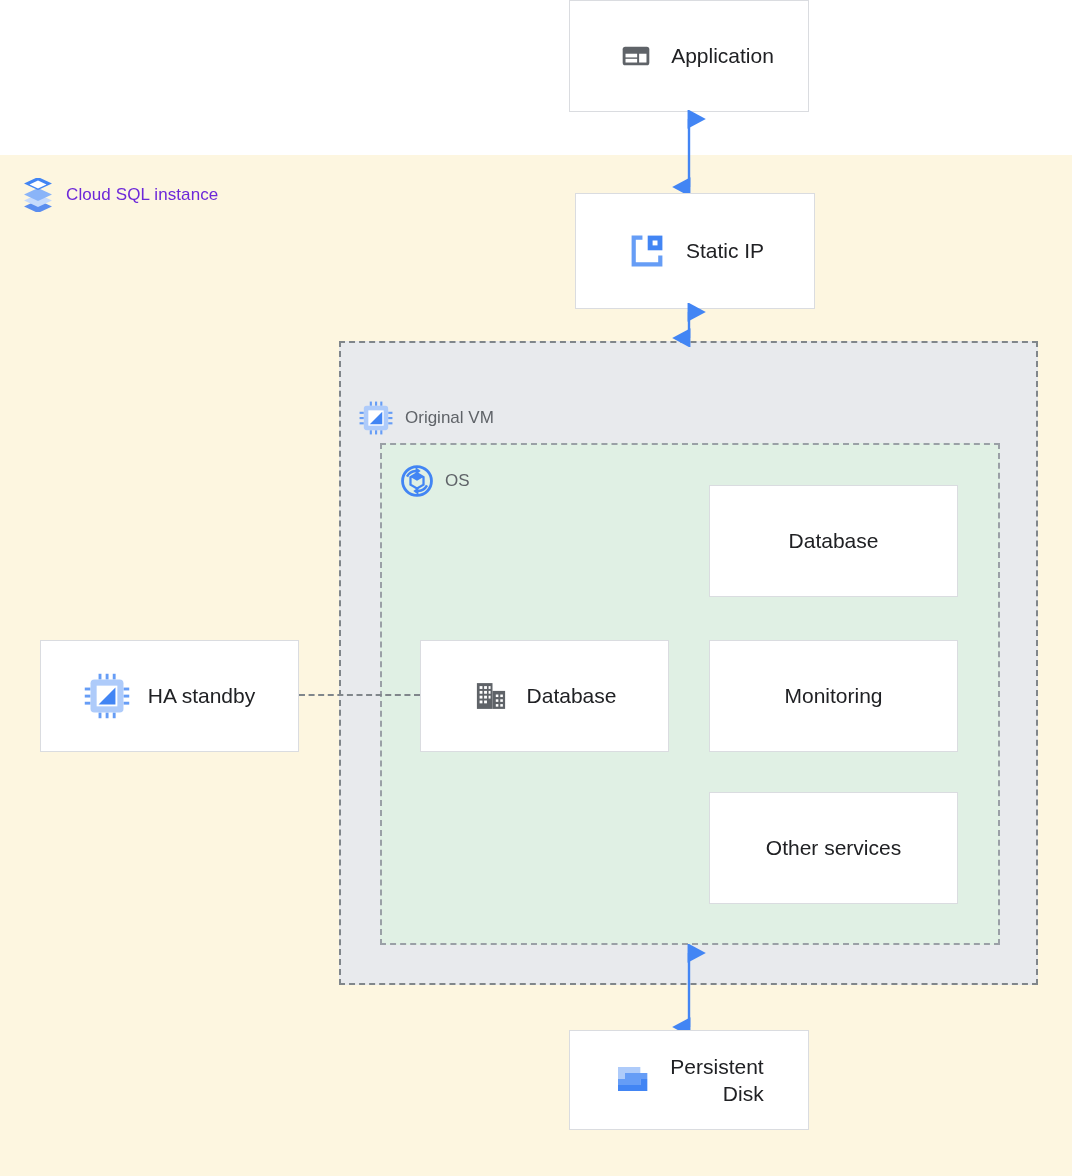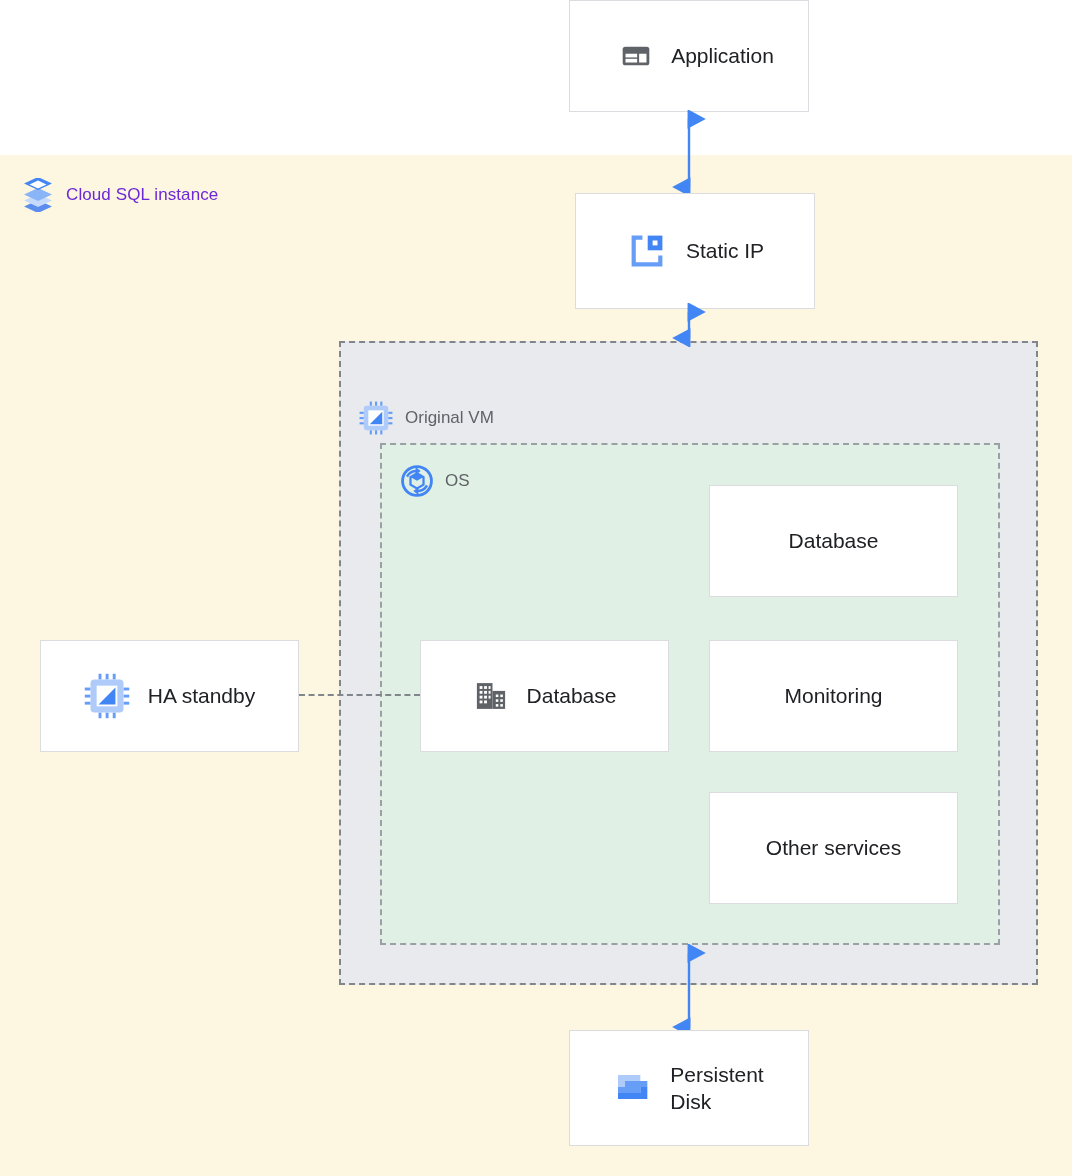--- a/index.html
+++ b/index.html
@@ -117,21 +117,21 @@
   }
 
   
   .node-application   { left: 569px; top: 0px;    width: 240px; height: 112px; padding-left: 15px; }
   .node-staticip      { left: 575px; top: 193px;  width: 240px; height: 116px; }
   .node-logging       { left: 709px; top: 485px;  width: 249px; height: 112px; }
   .node-database      { left: 420px; top: 640px;  width: 249px; height: 112px; }
   .node-monitoring    { left: 709px; top: 640px;  width: 249px; height: 112px; }
   .node-other         { left: 709px; top: 792px;  width: 249px; height: 112px; }
   .node-hastandby     { left: 40px;  top: 640px;  width: 259px; height: 112px; }
-  .node-pdisk         { left: 569px; top: 1030px; width: 240px; height: 116px; }
+  .node-pdisk         { left: 569px; top: 1030px; width: 240px; height: 100px; text-align: right; }
 
   .node-pdisk .node-inner { gap: 16px; }
   .node-pdisk .node-label { line-height: 1.3; }
 
   
   .conn {
     position: absolute;
   }
   .dashed-line {
     position: absolute;

